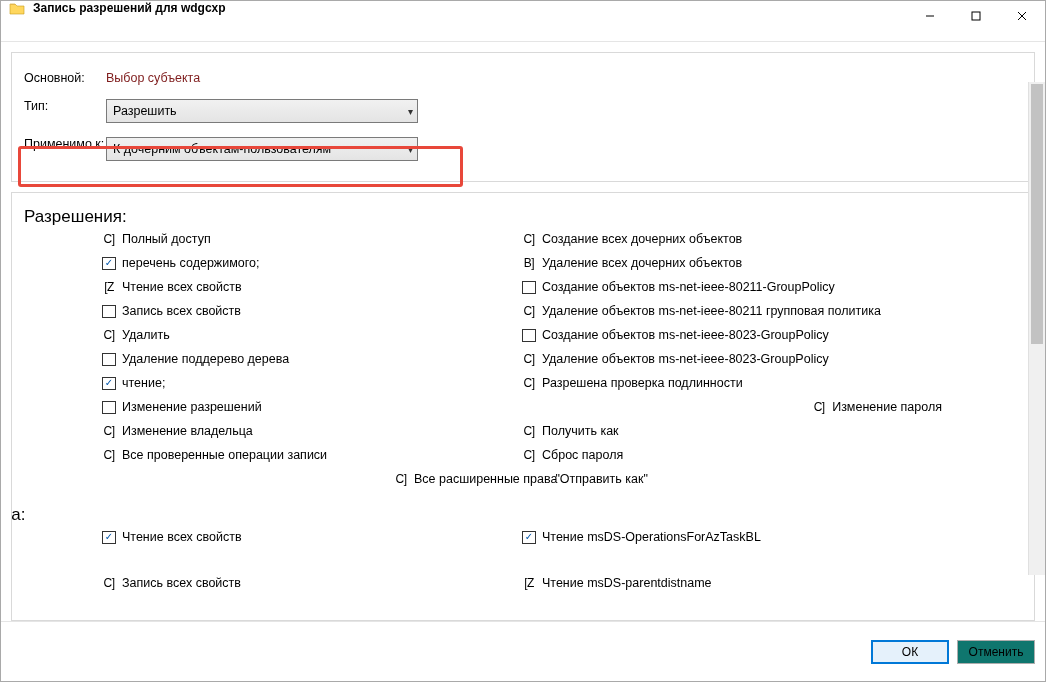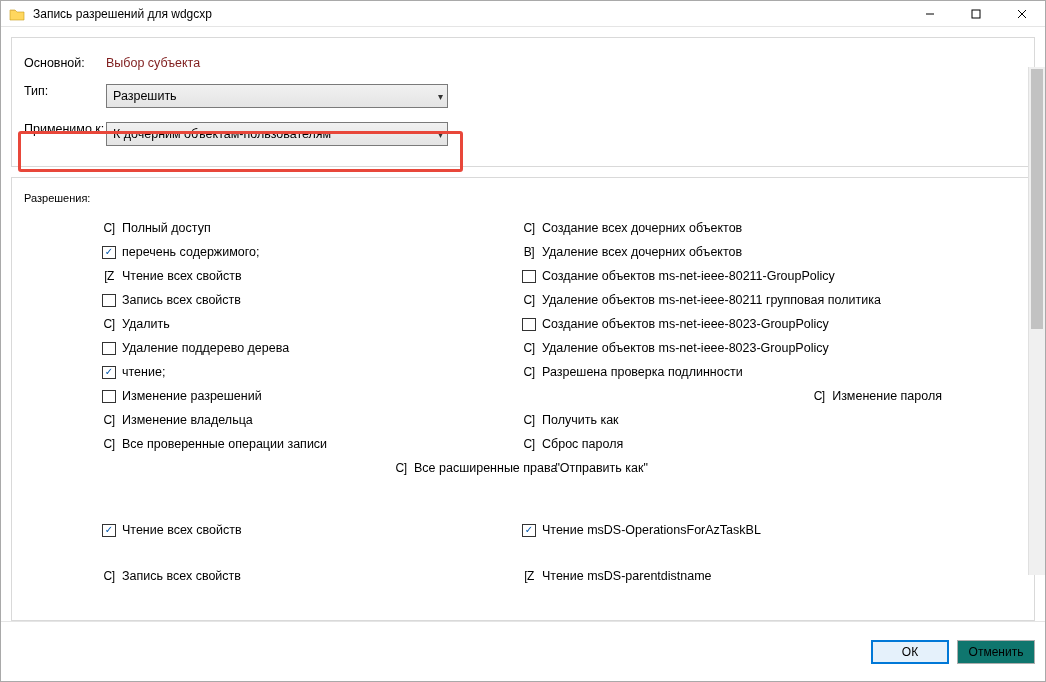--- a/index.html
+++ b/index.html
@@ -16,25 +16,26 @@
   .window {
     width: 1046px;
     height: 682px;
     border: 1px solid #a9a9a9;
     background: #fff;
     display: flex;
     flex-direction: column;
     position: relative;
   }
   .titlebar {
-    height: 26px;
-    display: flex;
-    align-items: center;
+    height: 41px;
+    display: flex;
+    align-items: flex-start;
     padding: 0 0 0 8px;
     border-bottom: 1px solid #e5e5e5;
+    font-weight: bold;
   }
   .titlebar .folder-icon {
     width: 16px; height: 14px;
     margin-right: 8px;
   }
   .titlebar .title {
     flex: 1;
     font-size: 12px;
   }
   .title-btns { display: flex; }
@@ -65,21 +66,21 @@
   .row .lbl {
     width: 82px;
     font-size: 12.5px;
   }
   .link-text {
     color: #7f1d1d;
     font-size: 12.5px;
     cursor: pointer;
   }
   .combo {
-    width: 342px; height: 24px;
+    width: 312px; height: 24px;
     border: 1px solid #7a7a7a;
     background: linear-gradient(#f1f1f1, #e4e4e4);
     display: flex; align-items: center;
     padding: 0 4px 0 6px;
     font-size: 12.5px;
   }
   .combo .txt { flex:1; }
   .combo .arrow { font-size: 10px; color:#333; }
   .highlight-box {
     position: absolute;
@@ -93,22 +94,21 @@
   }
   .lower-group {
     border: 1px solid #d9d9d9;
     margin-top: 10px;
     padding: 14px 12px 6px 12px;
     flex: 1;
     position: relative;
     overflow: hidden;
   }
   .section-label {
-    font-size: 11px;
-    margin-bottom: 12px;
+    font-size: 17px;
   }
   .perm-cols {
     display: flex;
     position: relative;
   }
   .col {
     display: flex;
     flex-direction: column;
   }
   .col-left { width: 420px; margin-left: 78px;}

